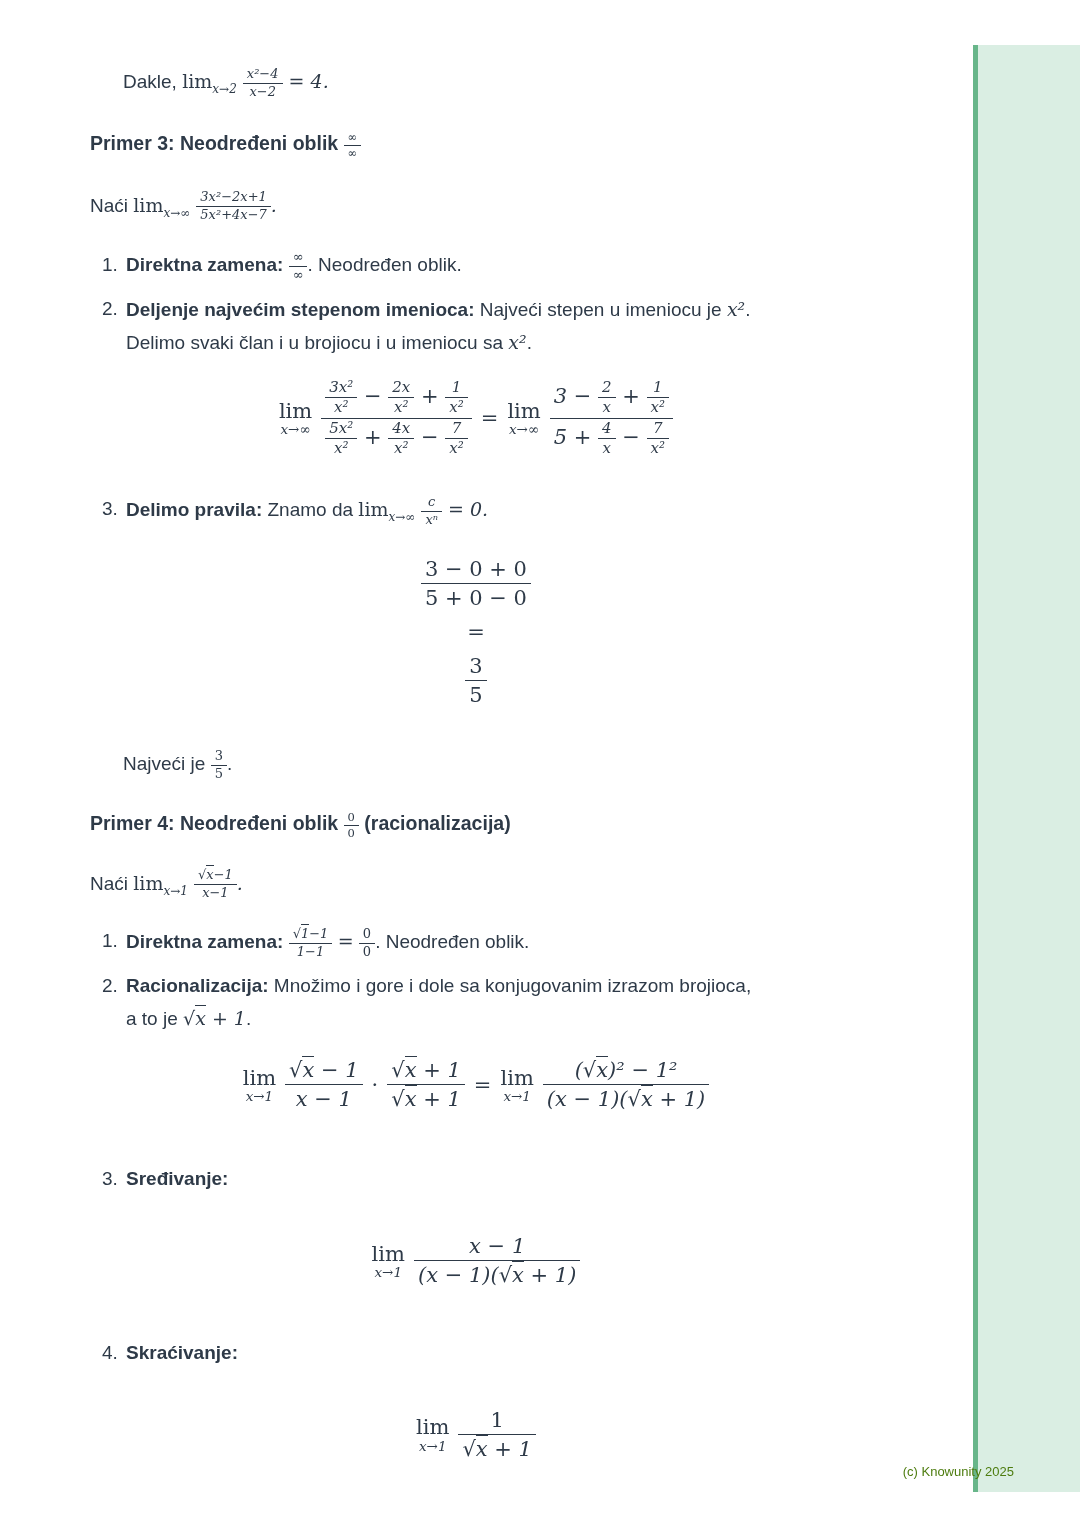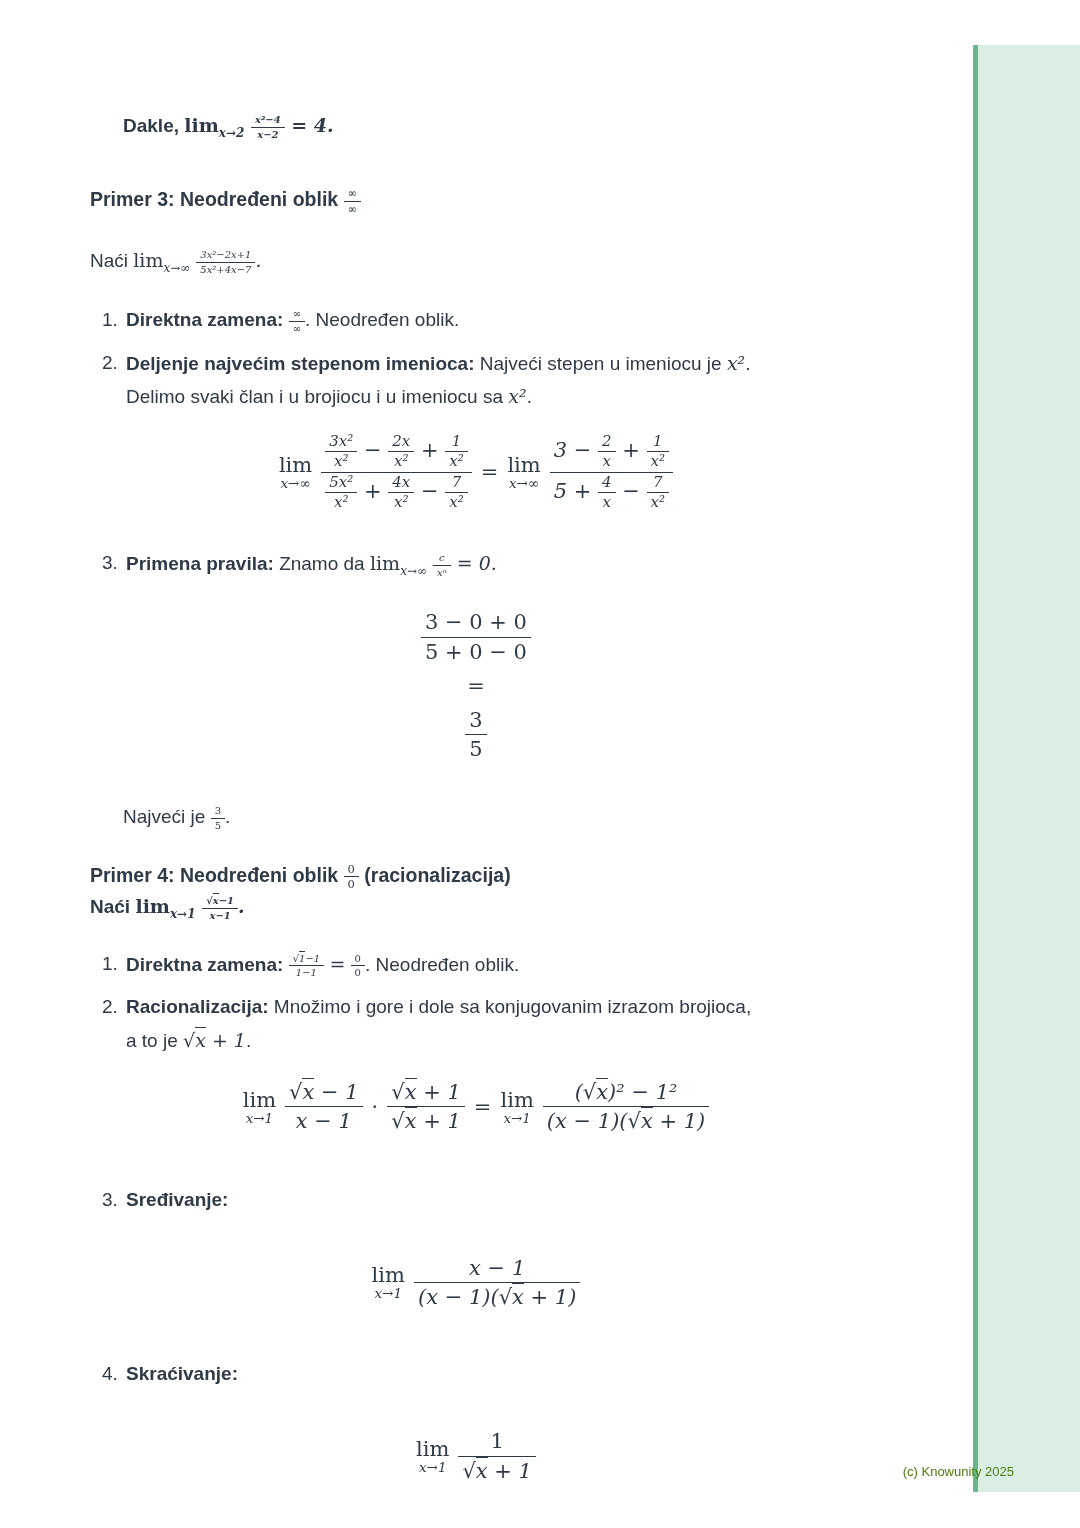--- a/index.html
+++ b/index.html
@@ -17,21 +17,21 @@
   .m { font-family:"DejaVu Serif","Liberation Serif",serif; font-style:italic; }
   .rm { font-style:normal; }
   .b { font-weight:700; }
 
   sub.ls { font-size:12px; font-style:italic; font-family:"DejaVu Serif",serif; }
 
   .fr { display:inline-flex; flex-direction:column; text-align:center;
         vertical-align:middle; line-height:1.25; }
   .fr > .nu { display:block; padding:0 4px 1px; border-bottom:1.2px solid currentColor; white-space:nowrap; }
   .fr > .de { display:block; padding:1px 4px 0; white-space:nowrap; }
-  .fr.small { font-size:10px; line-height:1.15; }
+  .fr.small { font-size:13px; line-height:1.15; }
   .heading .fr { font-weight:400; font-size:11.5px; line-height:1.1; }
 
   .sg { white-space:nowrap; }
   .rt { font-style:normal; }
   .rad { border-top:1.2px solid currentColor; padding-top:1px; }
 
   .disp { display:flex; justify-content:center; align-items:center; gap:9px; font-size:21px; }
   .limd { display:inline-flex; flex-direction:column; align-items:center; line-height:1.05; }
   .limd .lw { font-style:normal; }
   .limd .ls2 { font-size:13.5px; }
@@ -46,32 +46,32 @@
 </style>
 </head>
 <body>
 
 <div class="stripe"></div>
 <div class="footer">(c) Knowunity 2025</div>
 
 <div class="content">
 
 
-  <p class="para ind" style="margin-top:44px;font-weight:bold;">
+  <p class="para ind" style="">
     <span>Dakle,</span>
     <span class="m"><span class="rm">lim</span><sub class="ls">x→2</sub>
       <span class="fr small">
           <span class="nu">x²−4</span>
           <span class="de">x−2</span>
         </span>
       <span>= 4.</span>
     </span>
   </p>
 
-  <h3 class="heading" style="margin-top:44px;">
+  <h3 class="heading" style="margin-top:32px;">
     <span>Primer 3: Neodređeni oblik</span>
     <span class="fr m rm">
         <span class="nu">∞</span>
         <span class="de">∞</span>
       </span>
   </h3>
 
   <p class="para" style="margin-top:30px;">
     <span>Naći</span>
     <span class="m"><span class="rm">lim</span><sub class="ls">x→∞</sub>
@@ -173,21 +173,21 @@
             <span class="nu">7</span>
             <span class="de">x²</span>
           </span>
       </span>
     </span>
   </div>
 
   <div class="li" style="margin-top:36px;">
     <span class="ln">3.</span>
     <span class="lt">
-      <span class="b">Primena pravila:</span>
+      <span class="b">Delimo pravila:</span>
       <span>Znamo da</span>
       <span class="m"><span class="rm">lim</span><sub class="ls">x→∞</sub>
         <span class="fr small">
             <span class="nu">c</span>
             <span class="de">xⁿ</span>
           </span>
         <span>= 0.</span>
       </span>
     </span>
   </div>
@@ -214,21 +214,21 @@
 
   <h3 class="heading" style="margin-top:30px;">
     <span>Primer 4: Neodređeni oblik</span>
     <span class="fr m rm">
         <span class="nu">0</span>
         <span class="de">0</span>
       </span>
     <span>(racionalizacija)</span>
   </h3>
 
-  <p class="para" style="font-weight:bold;">
+  <p class="para" style="margin-top:28px;">
     <span>Naći</span>
     <span class="m"><span class="rm">lim</span><sub class="ls">x→1</sub>
       <span class="fr small">
           <span class="nu"><span class="sg"><span class="rt">√</span><span class="rad">x</span></span><span>−1</span></span>
           <span class="de">x−1</span>
         </span><span>.</span>
     </span>
   </p>
 
   <div class="li" style="margin-top:24px;">

